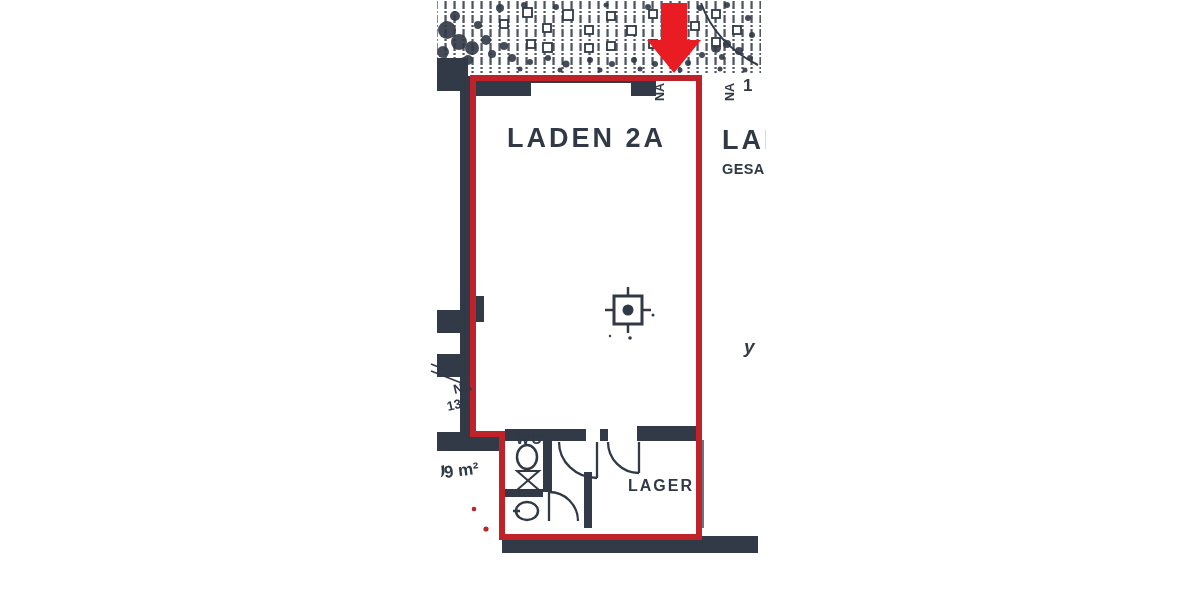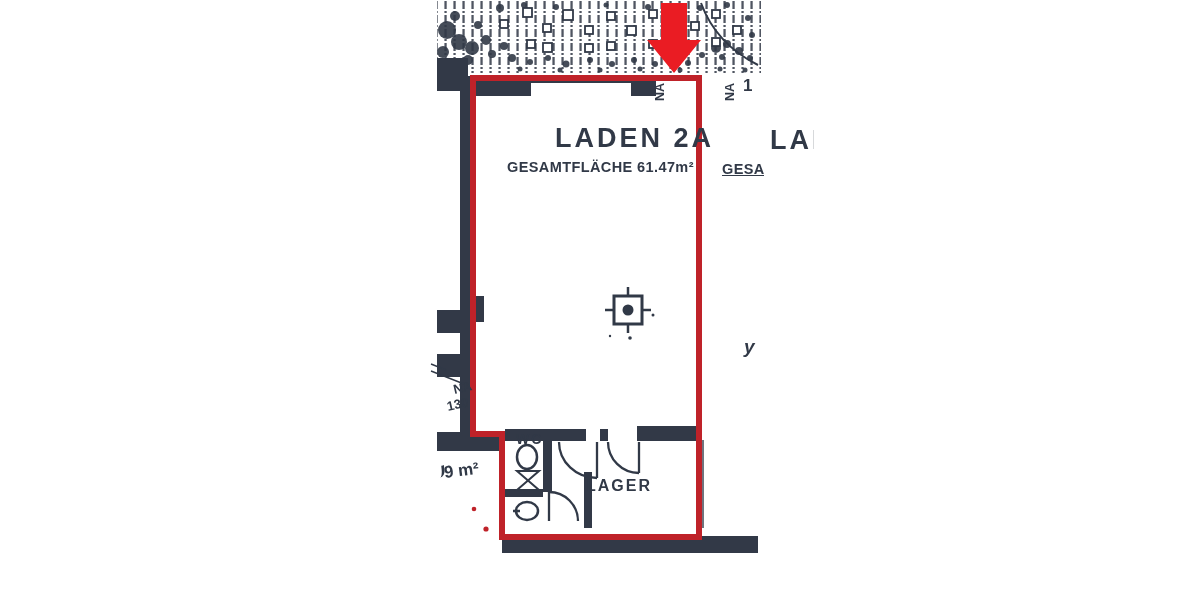--- a/index.html
+++ b/index.html
@@ -1,23 +1,23 @@
 <!DOCTYPE html>
 <html><head>
 <meta charset="utf-8">
 <style>
   html,body{margin:0;padding:0;background:#ffffff;}
   #stage{position:relative;width:1200px;height:600px;background:#ffffff;overflow:hidden;
          font-family:"Liberation Sans", sans-serif;color:#313947;}
   .lbl{position:absolute;color:#313947;font-weight:bold;white-space:nowrap;}
-  .title{font-size:27px;letter-spacing:3px;margin-left:48px;}
+  .title{font-size:27px;letter-spacing:3px;}
   .sub{font-size:14.5px;letter-spacing:.4px;}
   .clip{overflow:hidden;}
   .wc{font-size:14px;letter-spacing:2px;}
-  .lager{font-size:16px;letter-spacing:2px;}
+  .lager{font-size:16px;letter-spacing:2px;margin-left:42px;}
   .na130{font-size:13px;line-height:15px;transform:rotate(-13deg);}
   .na130 .l1{margin-left:10px;}
   .areaL{font-size:17px;transform:rotate(-7deg);}
   .partial-digit{position:absolute;left:-7px;top:2px;width:5px;height:12px;
                  border-right:3px solid #313947;border-radius:0 0 70% 0;}
   .hand{font-size:19px;font-style:italic;font-weight:bold;}
   svg text{font-family:"Liberation Sans",sans-serif;font-weight:bold;fill:#313947;}
 </style>
 </head>
 <body>
@@ -169,24 +169,23 @@
       <circle cx="474" cy="509" r="2.3" fill="#bf2229"></circle>
       <circle cx="486" cy="529" r="2.6" fill="#bf2229"></circle>
     </g>
 
     <text x="664" y="92" font-size="12.5" text-anchor="middle" transform="rotate(-90 664 92)">NA</text>
     <text x="734" y="92" font-size="12.5" text-anchor="middle" transform="rotate(-90 734 92)">NA</text>
     <text x="743" y="91" font-size="17">1</text>
   </svg>
 
   <div class="lbl title" style="left:507px;top:123px;">LADEN 2A</div>
-  <div class="lbl sub" style="left:507px;top:159px;">GESAMTFLÄCHE 61.47m²</div>
 
   <div class="lbl title clip" style="left:722px;top:125px;width:44px;">LAD</div>
-  <div class="lbl sub clip" style="left:722px;top:161px;width:42px;text-decoration:underline;">GESA</div>
+  <div class="lbl sub clip" style="left:722px;top:161px;width:42px;">GESA</div>
 
   <div class="lbl wc" style="left:516px;top:391px;margin-top:40px;">WC</div>
   <div class="lbl lager" style="left:586px;top:477px;">LAGER</div>
 
   <div class="lbl na130" style="left:445px;top:381px;">
     <div class="l1">NA</div>
     <div>130</div>
   </div>
 
   <div class="lbl areaL" style="left:444px;top:461px;">

